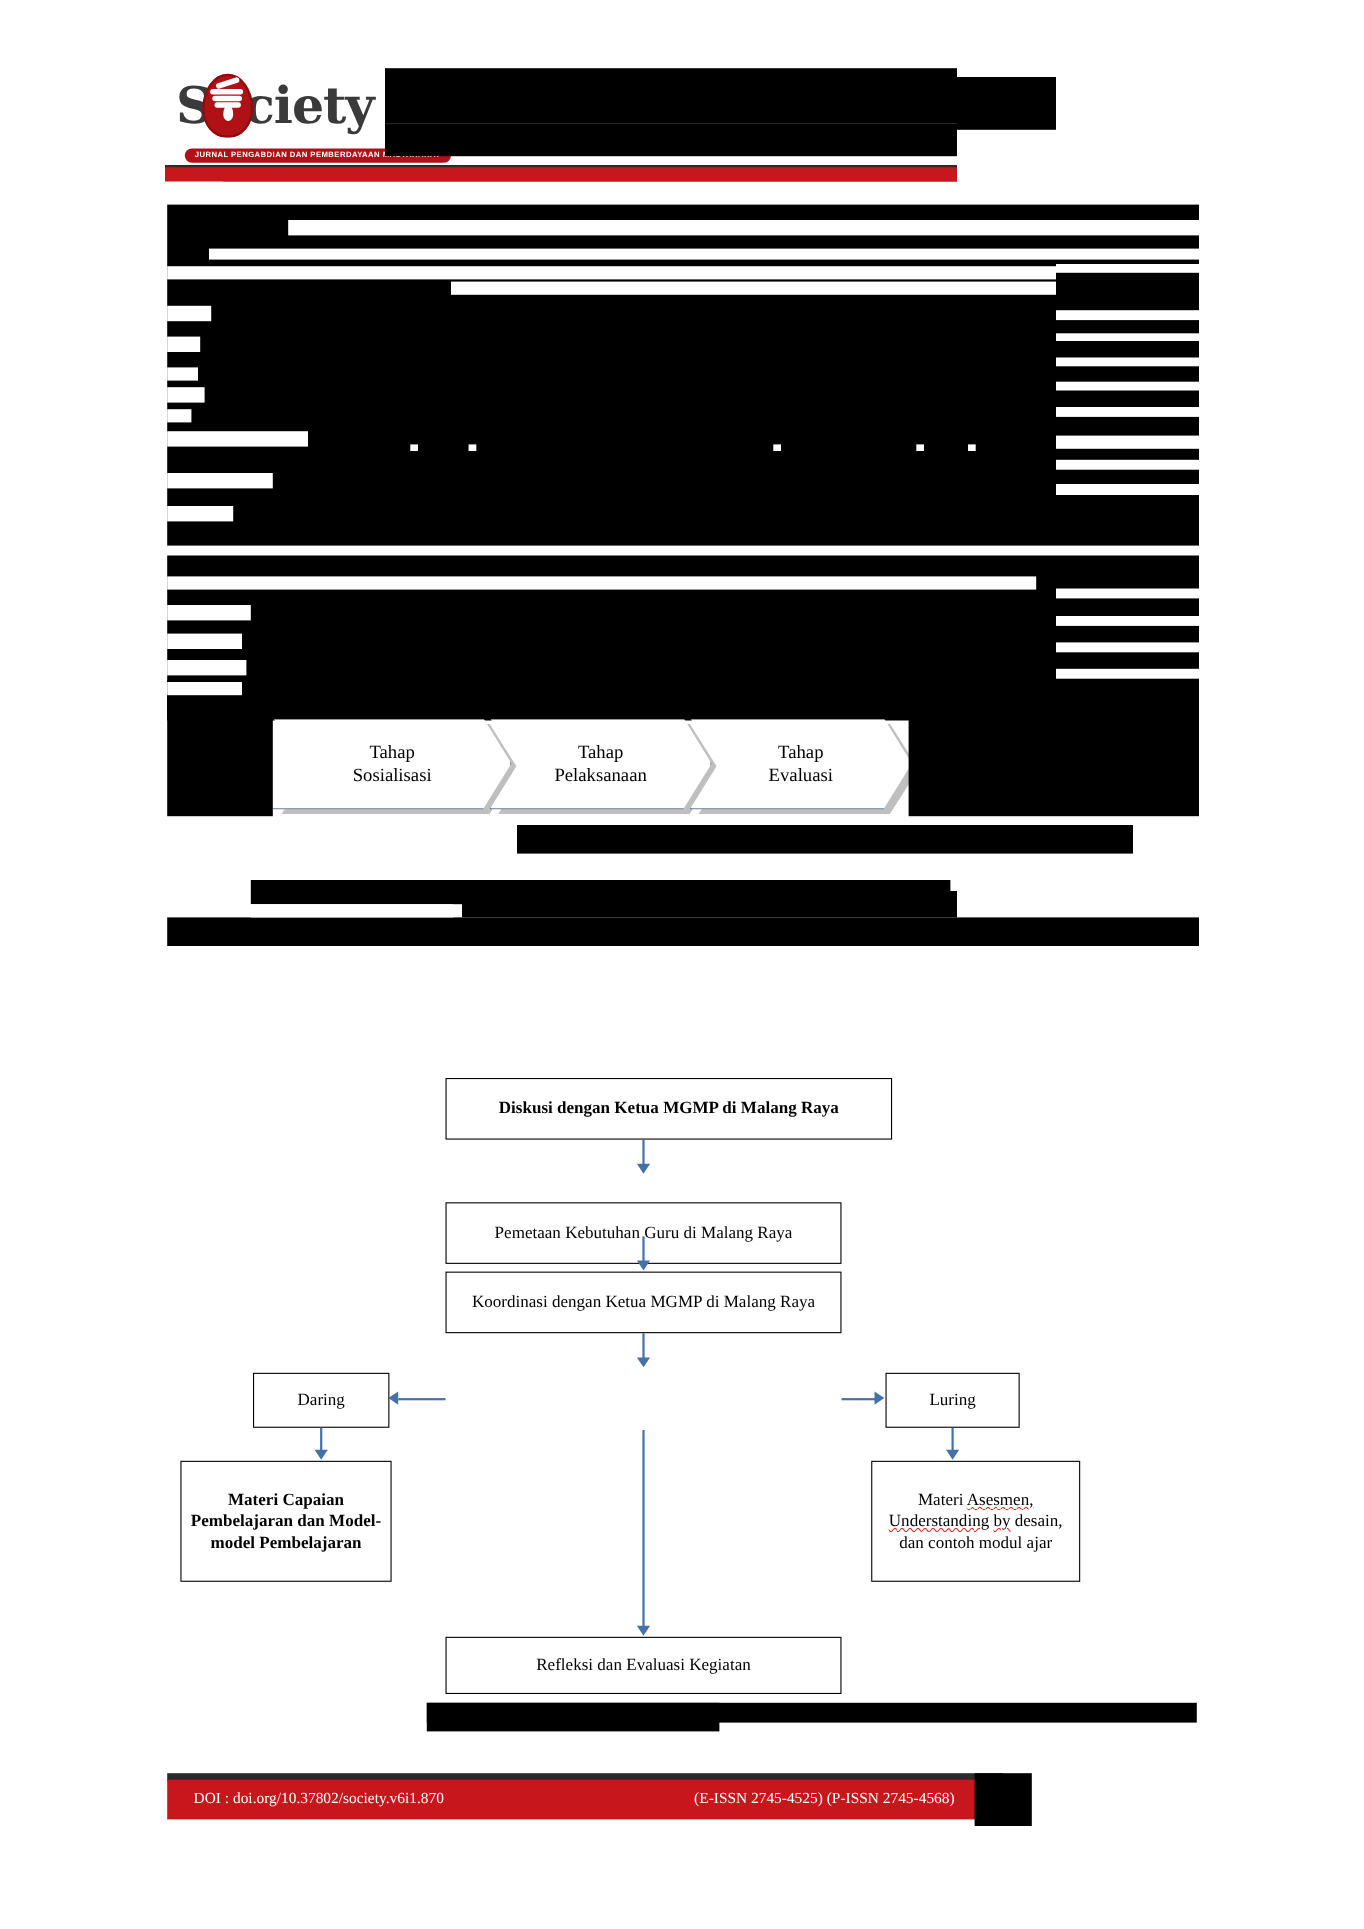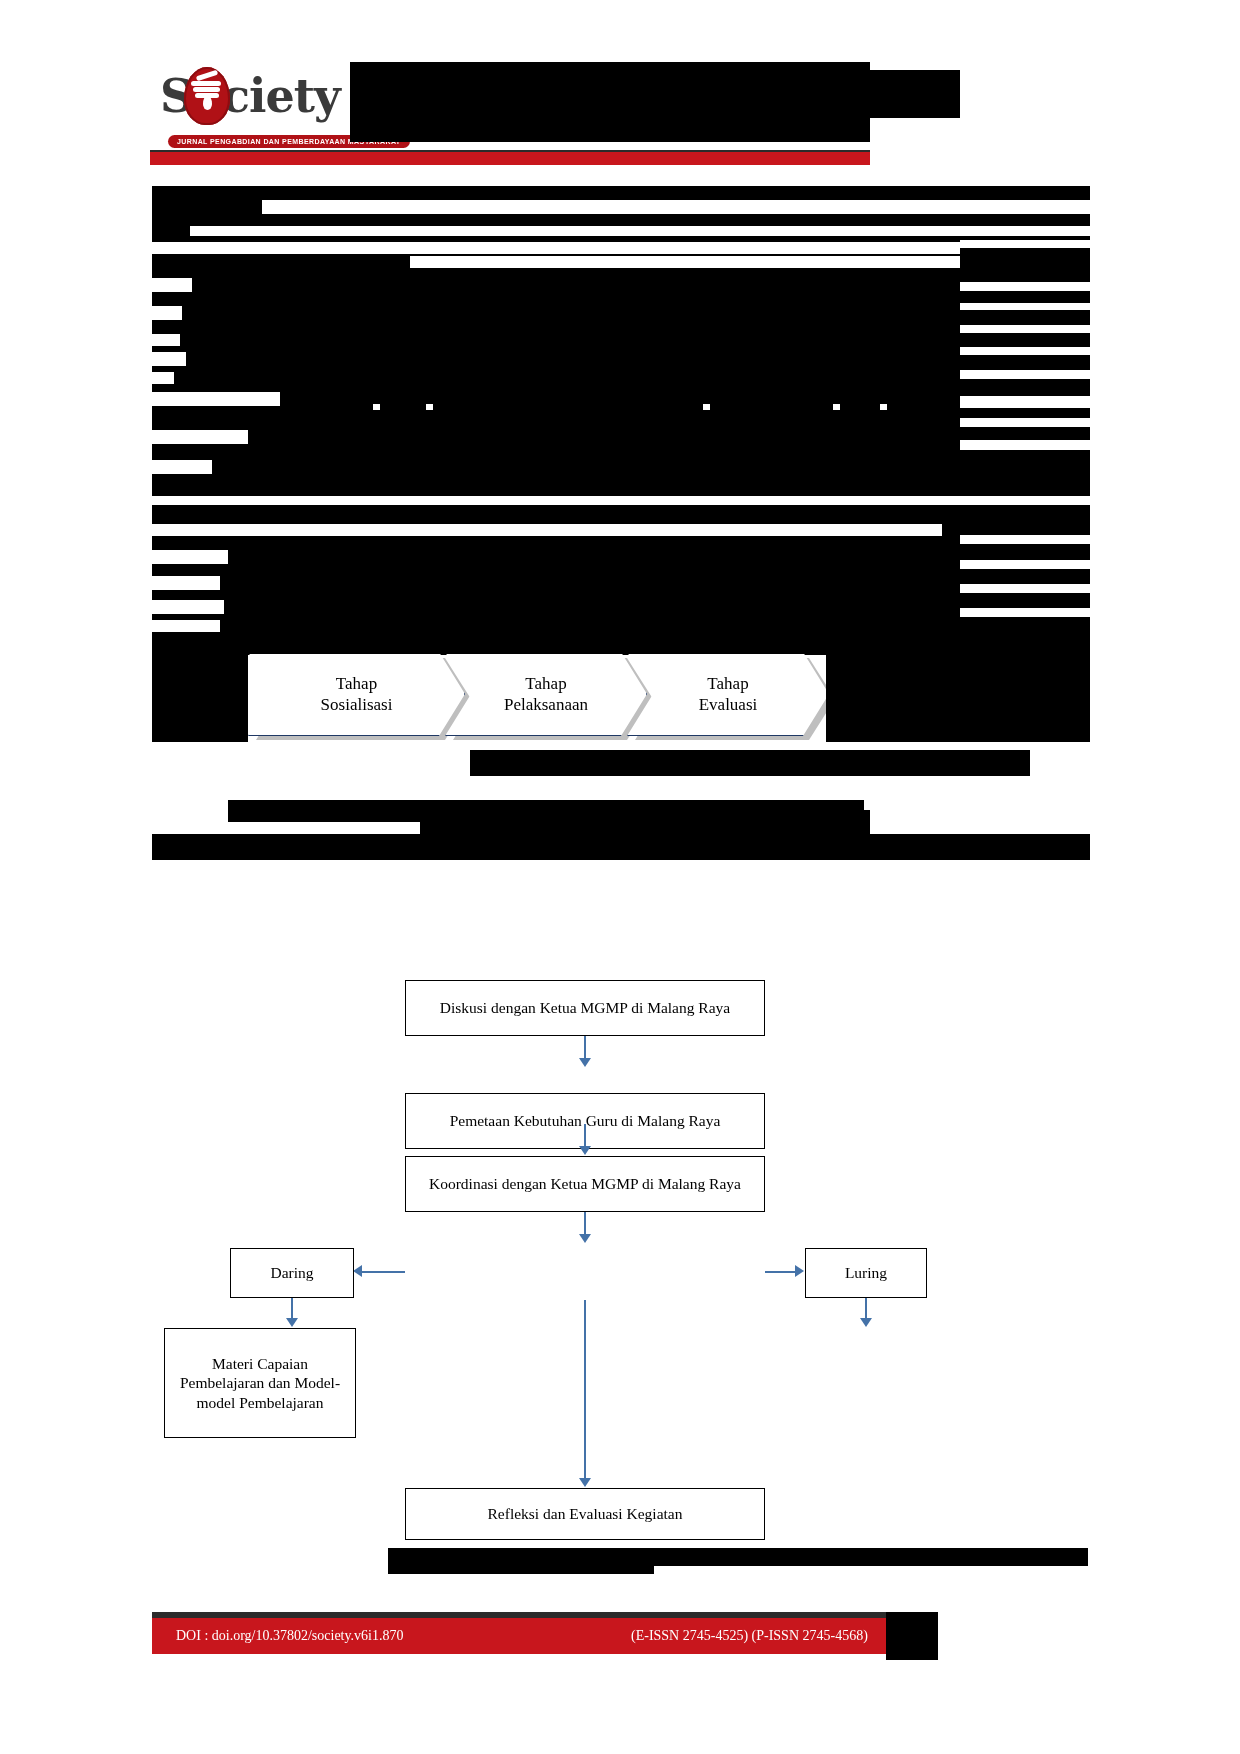--- a/index.html
+++ b/index.html
@@ -149,45 +149,52 @@
   <div class="wgap" style="left:152px;top:620px;width:68px;height:12px;"></div>
 
   <div class="rd" style="left:470px;top:750px;width:560px;height:26px;"></div>
   <div class="rd" style="left:228px;top:800px;width:636px;height:22px;"></div>
   <div class="rd" style="left:420px;top:810px;width:450px;height:24px;"></div>
   <div class="rd" style="left:152px;top:834px;width:938px;height:26px;"></div>
   <div class="wgap" style="left:228px;top:822px;width:184px;height:12px;"></div>
 
   <div class="flow">
 
-    <div class="fbox" style="left:255px;top:20px;width:360px;height:56px;">Diskusi dengan Ketua MGMP di Malang Raya</div>
+    <div class="fbox" style="left:255px;top:20px;width:406px;height:56px;font-weight:bold;">Diskusi dengan Ketua MGMP di Malang Raya</div>
     <div class="fline" style="left:434px;top:76px;height:24px;"></div>
     <div class="arrow-d" style="left:429px;top:98px;"></div>
 
     <div class="fbox" style="left:255px;top:108px;width:360px;height:56px;margin-top:25px;">Pemetaan Kebutuhan Guru di Malang Raya</div>
     <div class="fline" style="left:434px;top:164px;height:24px;"></div>
     <div class="arrow-d" style="left:429px;top:186px;"></div>
 
     <div class="fbox" style="left:255px;top:196px;width:360px;height:56px;">Koordinasi dengan Ketua MGMP di Malang Raya</div>
     <div class="fline" style="left:434px;top:252px;height:24px;"></div>
     <div class="arrow-d" style="left:429px;top:274px;"></div>
 
 
     <div class="fline-h" style="left:212px;top:311px;width:43px;"></div>
     <div class="arrow-l" style="left:203px;top:305px;"></div>
     <div class="fbox" style="left:80px;top:288px;width:124px;height:50px;">Daring</div>
     <div class="fline" style="left:141px;top:338px;height:22px;"></div>
     <div class="arrow-d" style="left:136px;top:358px;"></div>
-    <div class="fbox" style="left:14px;top:368px;width:192px;height:110px;">Materi Capaian Pembelajaran dan Model-model Pembelajaran</div>
+    <div class="fbox" style="left:14px;top:368px;width:192px;height:110px;font-weight:bold;">Materi Capaian Pembelajaran dan Model-model Pembelajaran</div>
 
     <div class="fline-h" style="left:615px;top:311px;width:32px;"></div>
     <div class="arrow-r" style="left:645px;top:305px;"></div>
     <div class="fbox" style="left:655px;top:288px;width:122px;height:50px;">Luring</div>
     <div class="fline" style="left:715px;top:338px;height:22px;"></div>
     <div class="arrow-d" style="left:710px;top:358px;"></div>
+    <div class="fbox" style="left:642px;top:368px;width:190px;height:110px;">
+      <span>
+        <span>Materi </span><span class="sq">Asesmen,</span>
+        <span class="sq">Understanding</span>
+        <span class="sq">by</span><span> desain, dan contoh modul ajar</span>
+      </span>
+    </div>
 
     <div class="fline" style="left:434px;top:340px;height:180px;"></div>
     <div class="arrow-d" style="left:429px;top:518px;"></div>
     <div class="fbox" style="left:255px;top:528px;width:360px;height:52px;text-align:center;">Refleksi dan Evaluasi Kegiatan</div>
   </div>
 
   <div class="rd" style="left:388px;top:1548px;width:266px;height:26px;"></div>
   <div class="rd" style="left:388px;top:1548px;width:700px;height:18px;"></div>
 
   <div class="foot-dark"></div>

